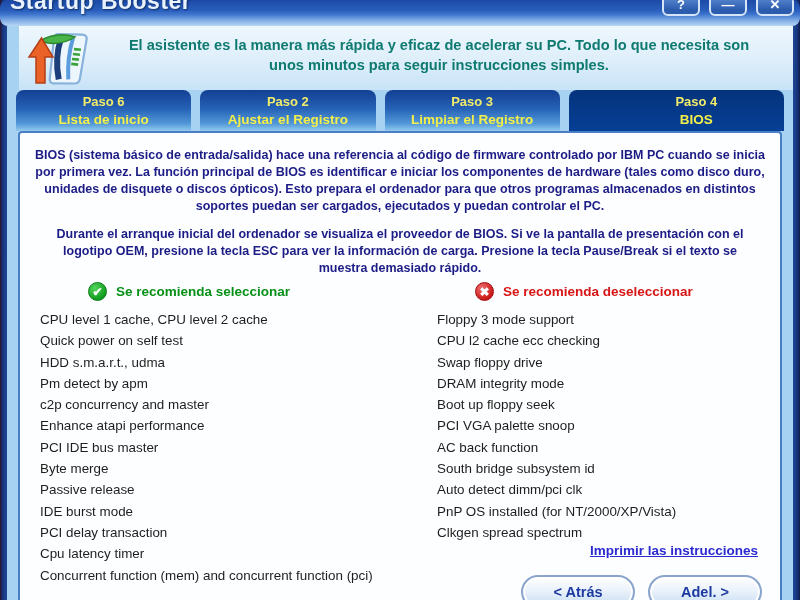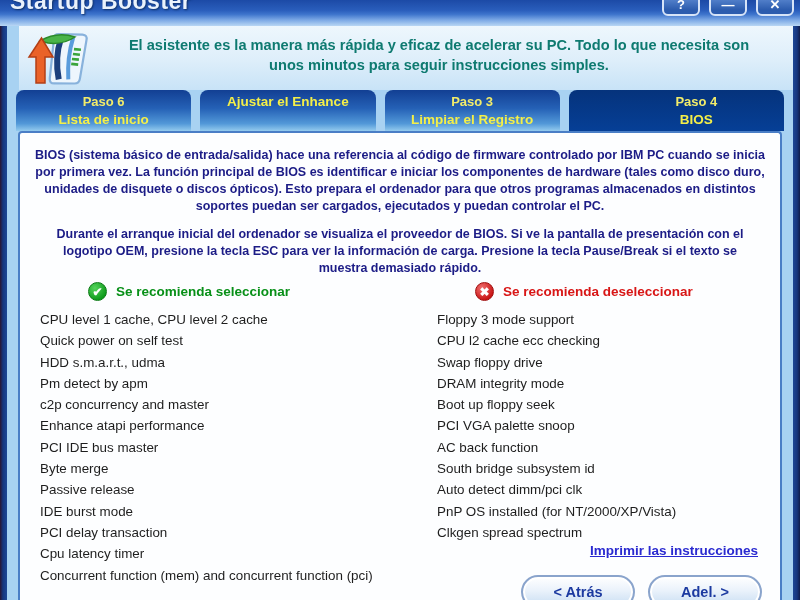--- a/index.html
+++ b/index.html
@@ -9,20 +9,21 @@
   .window {
     position: relative; width: 800px; height: 600px;
     background: linear-gradient(90deg, #2a1430 0px, #16367e 3px, #1d4796 7px, #1d4796 793px, #16367e 797px, #101c4a 800px);
   }
 
   
   .titlebar {
     position: absolute; top: 0; left: 0; right: 0; height: 26px;
     background: linear-gradient(180deg, #1c4aa6 0%, #2a5ebc 40%, #3d74cc 55%, #7fabe6 78%, #b9d7f4 100%);
     overflow: hidden;
+    border-radius: 8px;
   }
   .title-text {
     position: absolute; left: 10px; top: -12px;
     font-size: 23px; font-weight: bold; color: #eaf2fc;
     letter-spacing: 0.5px; text-shadow: 1px 1px 2px #0e3068;
   }
   .win-buttons { position: absolute; right: 6px; top: -9px; display: flex; gap: 9px; }
   .win-btn {
     width: 38px; height: 25px; border-radius: 6px;
     background: linear-gradient(180deg, #6a96dc, #2c5cae 80%);
@@ -154,21 +155,22 @@
       </svg>
       <div class="header-text">El asistente es la manera más rápida y eficaz de acelerar su PC. Todo lo que necesita son unos minutos para seguir instrucciones simples.</div>
     </div>
 
     <div class="tabs">
       <div class="tab">
         <div class="tab-step">Paso 6</div>
         <div class="tab-label">Lista de inicio</div>
       </div>
       <div class="tab">
-        <div class="tab-label">Ajustar el Enhance</div>
+        <div class="tab-step">Paso 2</div>
+        <div class="tab-label">Ajustar el Registro</div>
       </div>
       <div class="tab">
         <div class="tab-step">Paso 3</div>
         <div class="tab-label">Limpiar el Registro</div>
       </div>
       <div class="tab active">
         <div class="tab-step">Paso 4</div>
         <div class="tab-label">BIOS</div>
       </div>
     </div>

